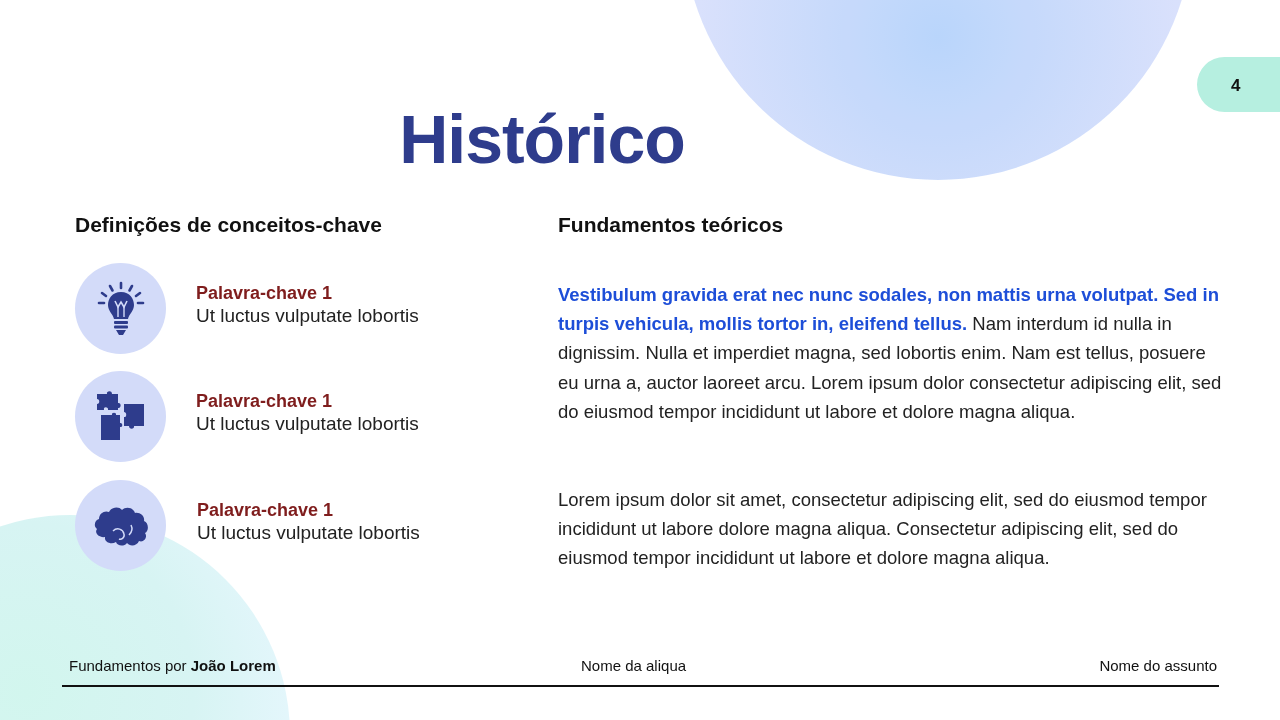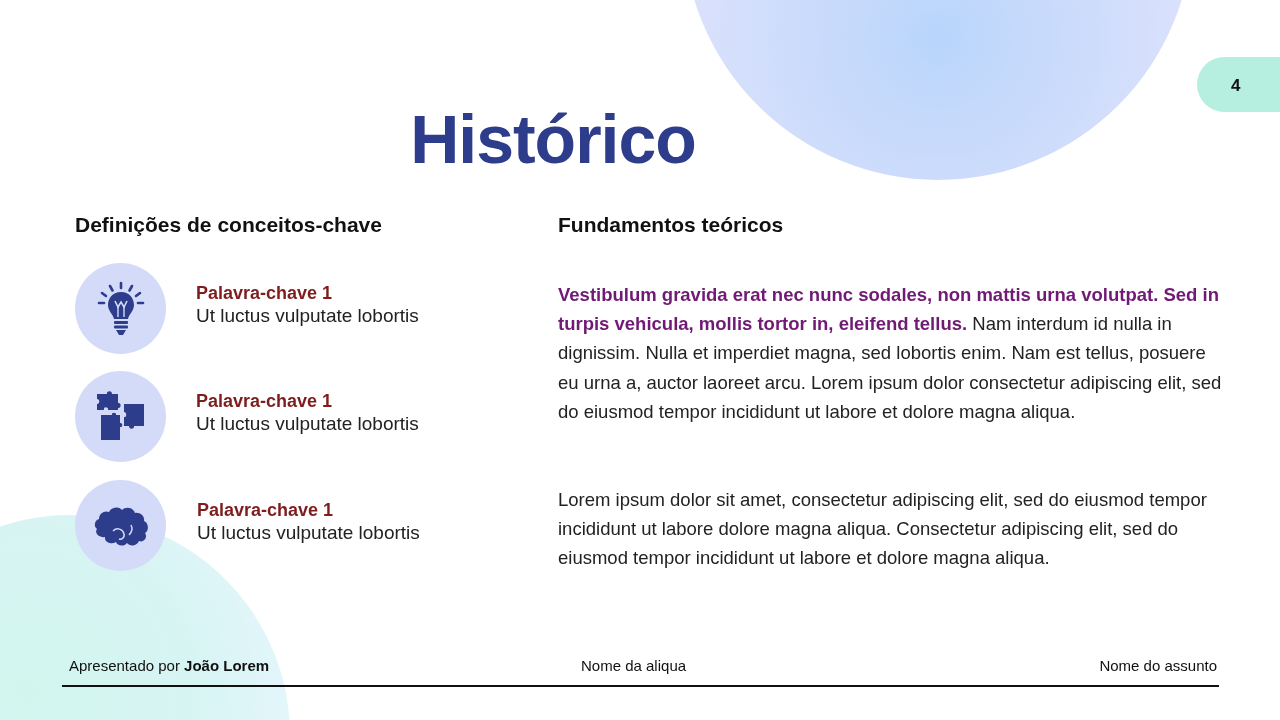--- a/index.html
+++ b/index.html
@@ -5,30 +5,30 @@
   html, body { margin:0; padding:0; }
   body { width:1280px; height:720px; overflow:hidden; background:#ffffff; position:relative; font-family:"Liberation Sans", sans-serif; color:#111; }
   .blob-top { position:absolute; left:683px; top:-330px; width:510px; height:510px; border-radius:50%;
     background: radial-gradient(circle at 50% 72%, #b6d3fb 0%, #c6d9fb 25%, #d8e0fc 55%, rgba(230,234,253,0.6) 80%, rgba(255,255,255,0) 100%),
                 linear-gradient(100deg, #e8e8fd 0%, #bcd7fa 40%, #bfe9ec 70%, #e8f9f5 100%);
     opacity:0.95; }
   .blob-bottom { position:absolute; left:-150px; top:515px; width:440px; height:440px; border-radius:50%;
     background: radial-gradient(circle at 40% 40%, #d2f6ee 0%, #d7f4f3 45%, #e3f6fb 70%, rgba(255,255,255,0) 100%); }
   .page-tab { position:absolute; left:1197px; top:57px; width:100px; height:55px; border-radius:28px 0 0 28px; background:#b6efe0; }
   .page-num { position:absolute; left:1231px; top:76px; font-size:17px; font-weight:bold; color:#111; }
-  .title { position:absolute; left:11px; width:1084px; top:100px; text-align:center; font-size:68px; font-weight:bold; color:#2e3c8c; letter-spacing:-1px; }
+  .title { position:absolute; left:0; width:1084px; top:100px; text-align:center; font-size:68px; font-weight:bold; color:#2e3c8c; letter-spacing:-1px; }
   .h2 { position:absolute; top:213px; font-size:21px; font-weight:bold; color:#111; }
   .h2.left { left:75px; }
   .h2.right { left:558px; }
   .kw { position:absolute; left:75px; width:460px; height:92px; }
   .kw .circle { position:absolute; left:0; top:0; width:91px; height:91px; border-radius:50%; background:#d3dbf9; display:flex; align-items:center; justify-content:center; }
   .kw .t1 { position:absolute; left:121px; top:20px; font-size:18px; font-weight:bold; color:#7f1d1d; }
   .kw .t2 { position:absolute; left:121px; top:42px; font-size:19px; color:#222; }
   .body-text { position:absolute; left:558px; width:670px; font-size:18.5px; line-height:29.2px; color:#222; }
-  .body-text b { color:#701a75;text-align:right; }
+  .body-text b { color:#1d4ed8;text-align:right; }
   .p1 { top:280px; }
   .p2 { top:485px; }
   .footer-text { position:absolute; top:657px; font-size:15px; color:#111; }
   .f-left { left:69px; }
   .f-mid { left:581px; }
   .f-right { right:63px; }
   .footer-line { position:absolute; left:62px; width:1157px; top:685px; height:2px; background:#111; }
 </style>
 </head>
 <body>
@@ -89,16 +89,16 @@
     </svg>
   </div>
   <div class="t1" style="left:122px;">Palavra-chave 1</div>
   <div class="t2" style="left:122px;">Ut luctus vulputate lobortis</div>
 </div>
 
 <div class="body-text p1"><b>Vestibulum gravida erat nec nunc sodales, non mattis urna volutpat. Sed in turpis vehicula, mollis tortor in, eleifend tellus.</b><span> Nam interdum id nulla in dignissim. Nulla et imperdiet magna, sed lobortis enim. Nam est tellus, posuere eu urna a, auctor laoreet arcu. Lorem ipsum dolor consectetur adipiscing elit, sed do eiusmod tempor incididunt ut labore et dolore magna aliqua.</span></div>
 
 <div class="body-text p2">Lorem ipsum dolor sit amet, consectetur adipiscing elit, sed do eiusmod tempor incididunt ut labore dolore magna aliqua. Consectetur adipiscing elit, sed do eiusmod tempor incididunt ut labore et dolore magna aliqua.</div>
 
-<div class="footer-text f-left"><span>Apresentado por </span><b>João Lorem</b></div>
+<div class="footer-text f-left"><span>Fundamentos por </span><b>João Lorem</b></div>
 <div class="footer-text f-mid">Nome da aliqua</div>
 <div class="footer-text f-right">Nome do assunto</div>
 <div class="footer-line"></div>
 
 </body></html>

